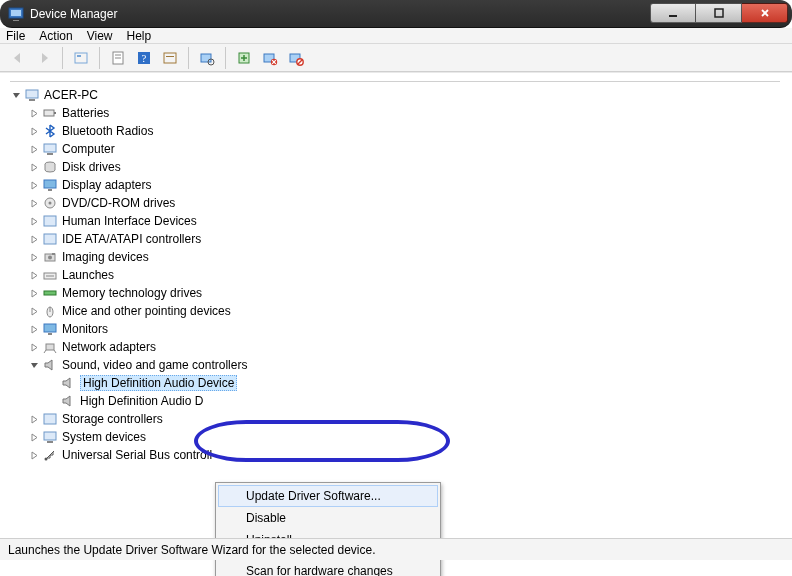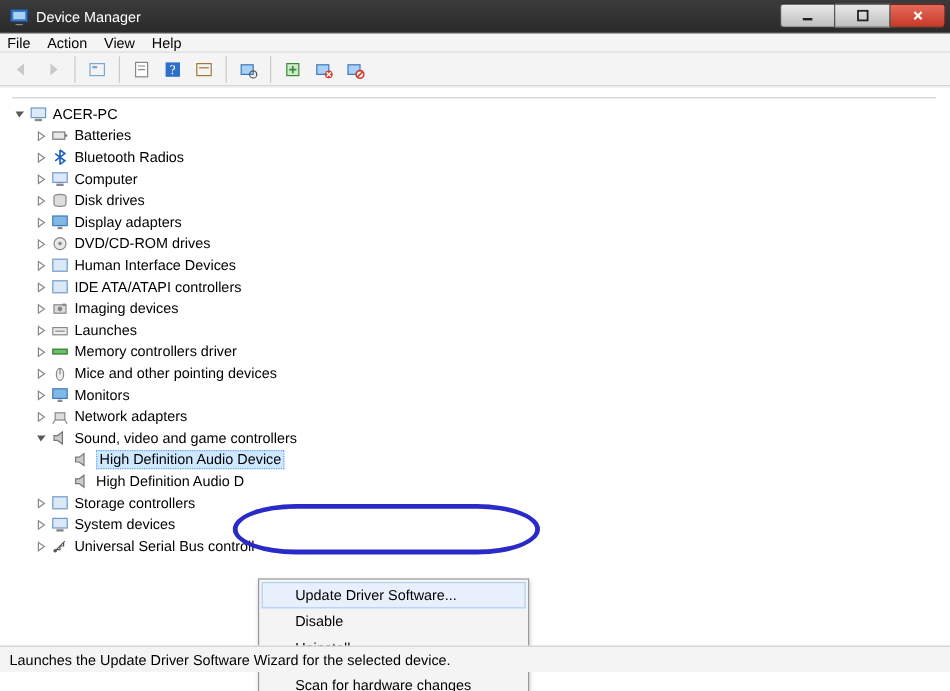--- a/index.html
+++ b/index.html
@@ -1,19 +1,19 @@
 <!DOCTYPE html>
 <html><head>
 <meta charset="utf-8">
 <style>
   * { box-sizing: border-box; }
   body { margin: 0; font-family: "Segoe UI", Tahoma, sans-serif; font-size: 12px; background: #fff; width: 792px; height: 576px; overflow: hidden; position: relative; }
 
   
-  .titlebar { display: flex; align-items: center; height: 28px; background: linear-gradient(#3b3b3b,#2a2a2a); color: #fff; padding-left: 8px; border-bottom: 1px solid #111; }
+  .titlebar { display: flex; align-items: center; height: 28px; background: linear-gradient(#3b3b3b,#2a2a2a); color: #fff; padding-left: 8px; border-bottom: 1px solid #111; border-radius: 12px; }
   .titlebar .icon { width: 16px; height: 16px; margin-right: 6px; }
   .titlebar .title { flex: 0 0 auto; font-size: 12px; }
   .titlebar .spacer { flex: 1; }
   .titlebar .winbtn { width: 46px; height: 20px; margin-top:-1px; display:flex; align-items:center; justify-content:center; border:1px solid rgba(0,0,0,0.6); }
   .winbtn svg { display:block; }
   .btn-min, .btn-max { background: linear-gradient(#e9e9e9,#bfbfbf); }
   .btn-close { background: linear-gradient(#e36a5a,#c83a2a); border-top-right-radius:3px; border-bottom-right-radius:3px;}
   .btn-min { border-top-left-radius:3px; border-bottom-left-radius:3px;}
   .winbtn + .winbtn { border-left: none; }
   .winrow { display:flex; margin-right:4px;}
@@ -332,21 +332,21 @@
         <span class="twisty">
           <svg viewBox="0 0 10 10">
             <path d="M3 2 L8 5.5 L3 9 Z" fill="#fff" stroke="#888"></path>
           </svg>
         </span>
         <span class="deviconslot">
           <svg viewBox="0 0 16 16" width="16" height="16">
             <rect x="2" y="6" width="12" height="4" fill="#6cc06c" stroke="#2e7a2e"></rect>
           </svg>
         </span>
-        <span class="label">Memory controllers driver</span>
+        <span class="label">Memory technology drives</span>
       </div>
       <div class="tree-line">
         <span class="indent" style="width:18px"></span>
         <span class="twisty">
           <svg viewBox="0 0 10 10">
             <path d="M3 2 L8 5.5 L3 9 Z" fill="#fff" stroke="#888"></path>
           </svg>
         </span>
         <span class="deviconslot">
           <svg viewBox="0 0 16 16" width="16" height="16">

